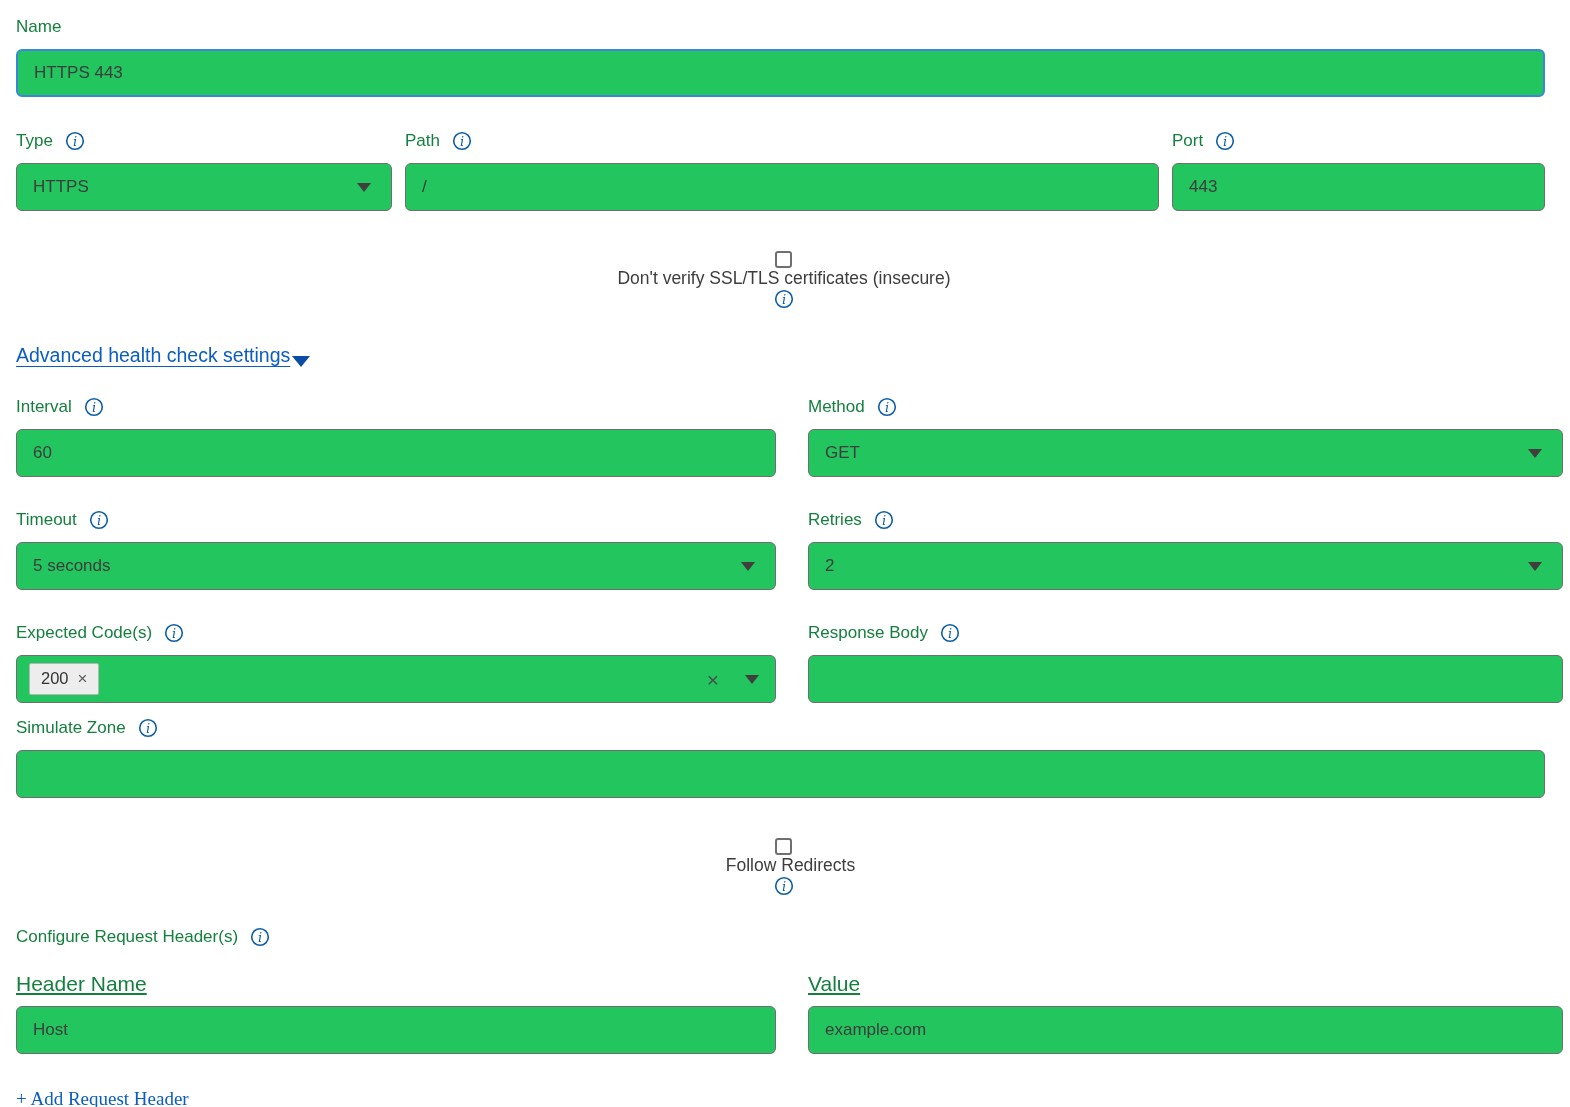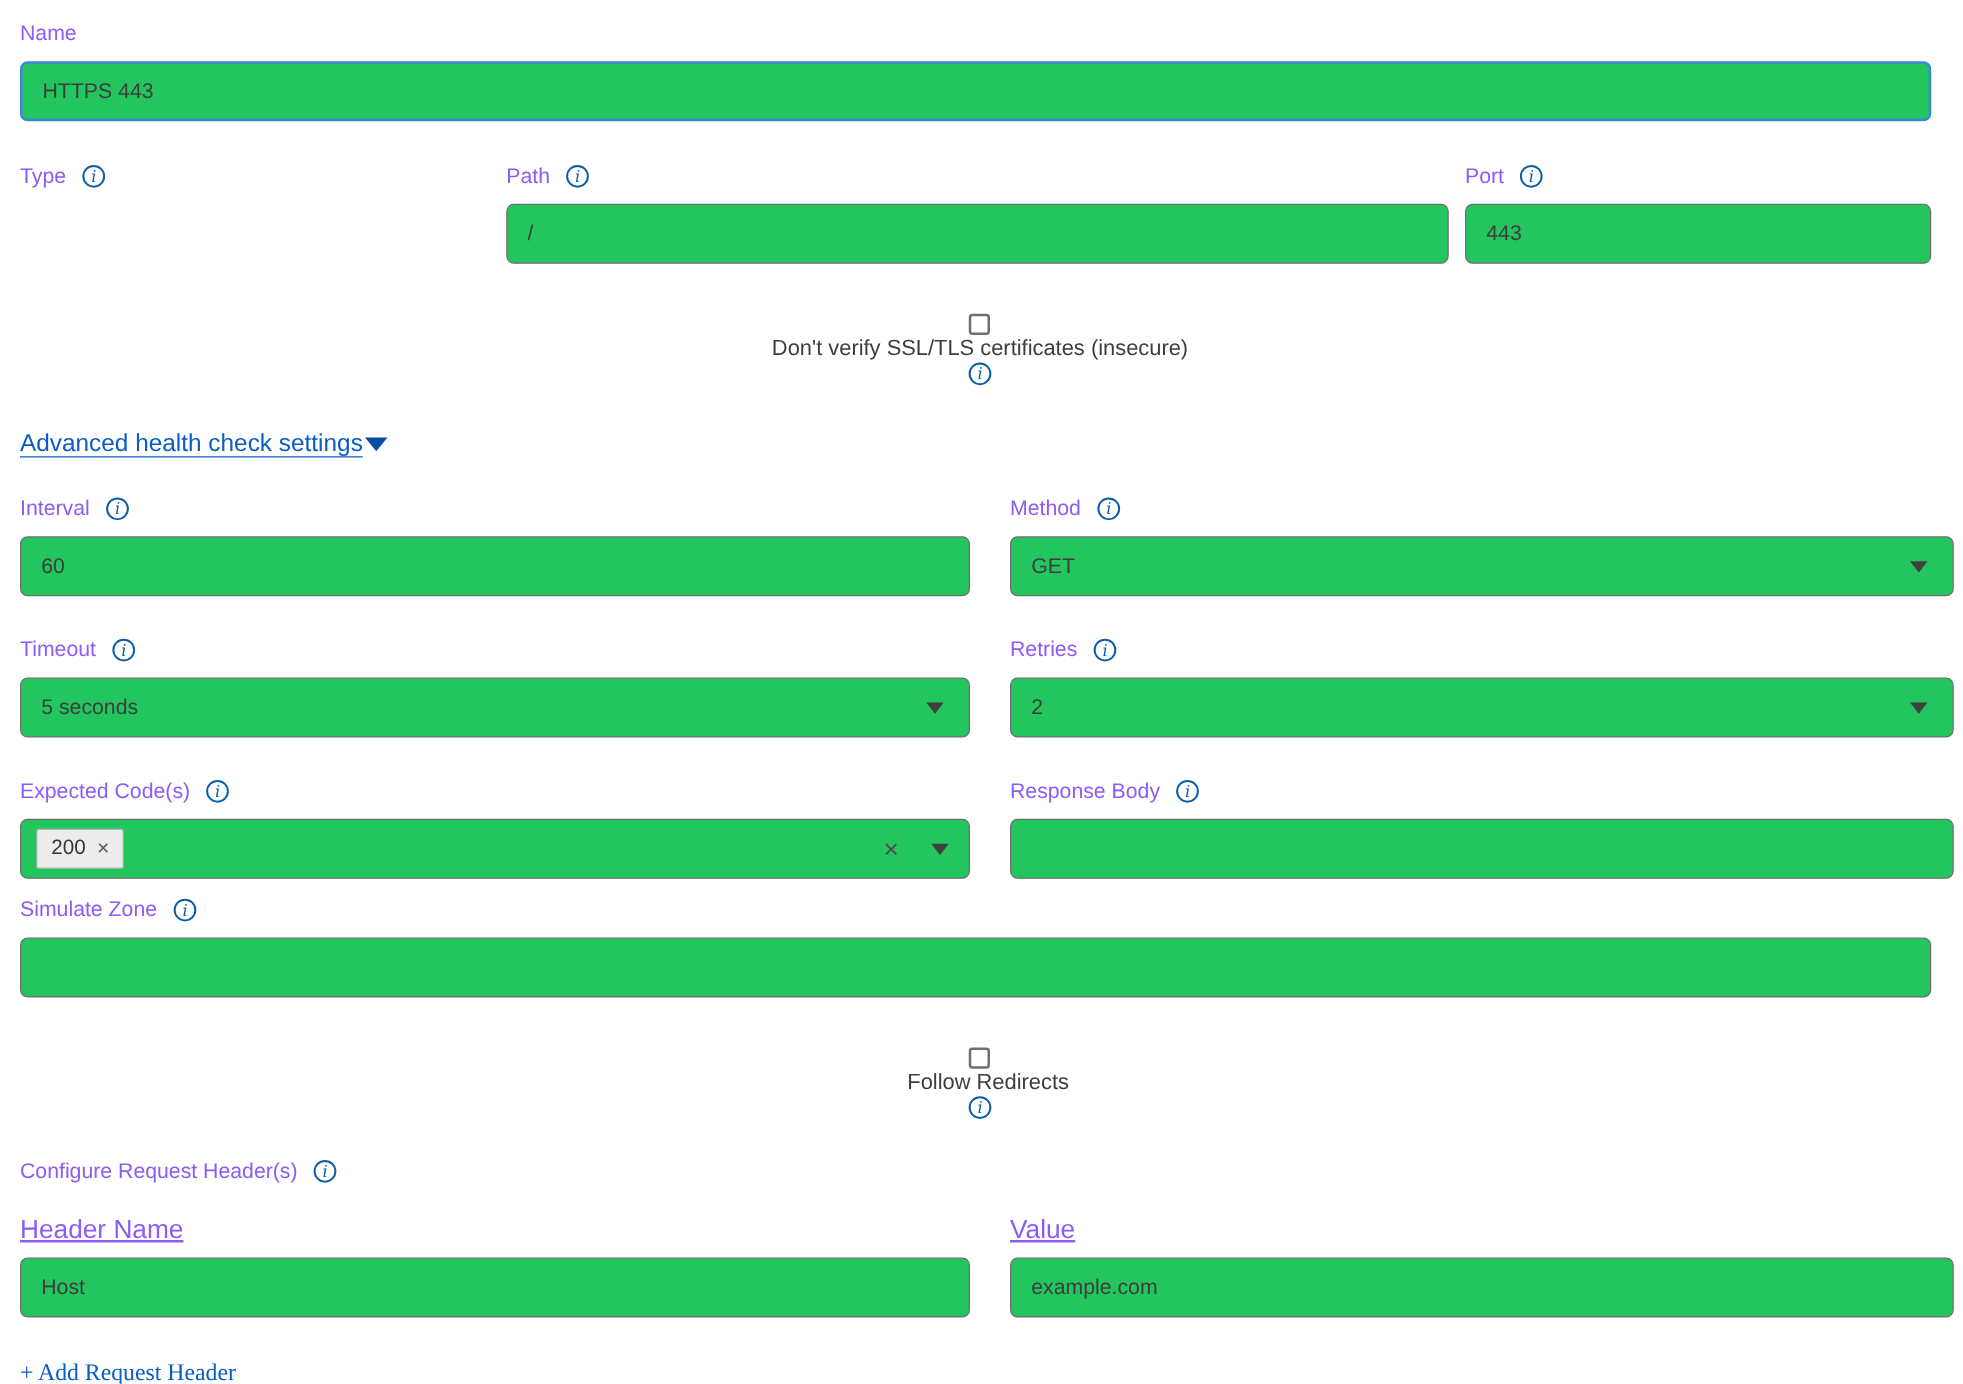--- a/index.html
+++ b/index.html
@@ -7,21 +7,21 @@
   body {
     width: 1570px; height: 1107px;
     background: #ffffff;
     font-family: "Liberation Sans", sans-serif;
     color: #3d3d3c;
     padding: 16px 25px 0 16px;
     overflow: hidden;
   }
   .label {
     display: flex; align-items: center; gap: 12px;
-    font-size: 17px; line-height: 22px; color: #8b5cf6;
+    font-size: 17px; line-height: 22px; color: #15803d;
     margin-bottom: 11px;
   }
   .label.small { font-size: 21px; gap: 10px; text-decoration: underline; }
   .info {
     width: 20px; height: 20px; display: inline-flex; flex: 0 0 auto;
     cursor: pointer;
   }
   .control {
     height: 48px; width: 100%;
     border: 1.5px solid #6e6e6e; border-radius: 6px;
@@ -46,21 +46,21 @@
     column-gap: 13px; margin-top: 33px;
   }
   .checkbox-row { display: flex; align-items: center; margin-top: 40px; padding-left: 6px; flex-direction: column; }
   .cb {
     width: 17px; height: 17px; flex: 0 0 auto;
     border: 2px solid #6f6f6f; border-radius: 3px; background: #fff;
     cursor: pointer;
   }
   .checkbox-row .cb-label { font-size: 17.5px; margin-left: 15px; margin-right: 14px; }
   .checkbox-row.wide-gap .cb-label { margin-left: 28px; }
-  .adv-link-row { margin-top: 35px; display: flex; align-items: center; }
+  .adv-link-row { margin-top: 35px; display: flex; align-items: flex-end; }
   a.link {
     color: #0b5cc3; font-size: 19.5px; text-decoration: underline;
     text-underline-offset: 4px; cursor: pointer;
   }
   .tri-down {
     width: 0; height: 0; display: inline-block; margin-left: 2px;
     border-left: 9px solid transparent;
     border-right: 9px solid transparent;
     border-top: 11px solid #0b4da6;
     vertical-align: -1px;
@@ -102,20 +102,24 @@
   <div>
     <div class="label">
       <span>Type</span>
       <span class="info">
         <svg viewBox="0 0 20 20" width="20" height="20">
             <circle cx="10" cy="10" r="8.3" fill="none" stroke="#0d5ea8" stroke-width="1.6"></circle>
             <text x="10" y="14.5" text-anchor="middle" font-family="DejaVu Serif, serif" font-style="italic" font-size="13" fill="#0d5ea8">i</text>
           </svg>
       </span>
     </div>
+    <div class="control select">
+      <span>HTTPS</span>
+      <span class="caret"></span>
+    </div>
   </div>
   <div>
     <div class="label">
       <span>Path</span>
       <span class="info">
         <svg viewBox="0 0 20 20" width="20" height="20">
             <circle cx="10" cy="10" r="8.3" fill="none" stroke="#0d5ea8" stroke-width="1.6"></circle>
             <text x="10" y="14.5" text-anchor="middle" font-family="DejaVu Serif, serif" font-style="italic" font-size="13" fill="#0d5ea8">i</text>
           </svg>
       </span>

